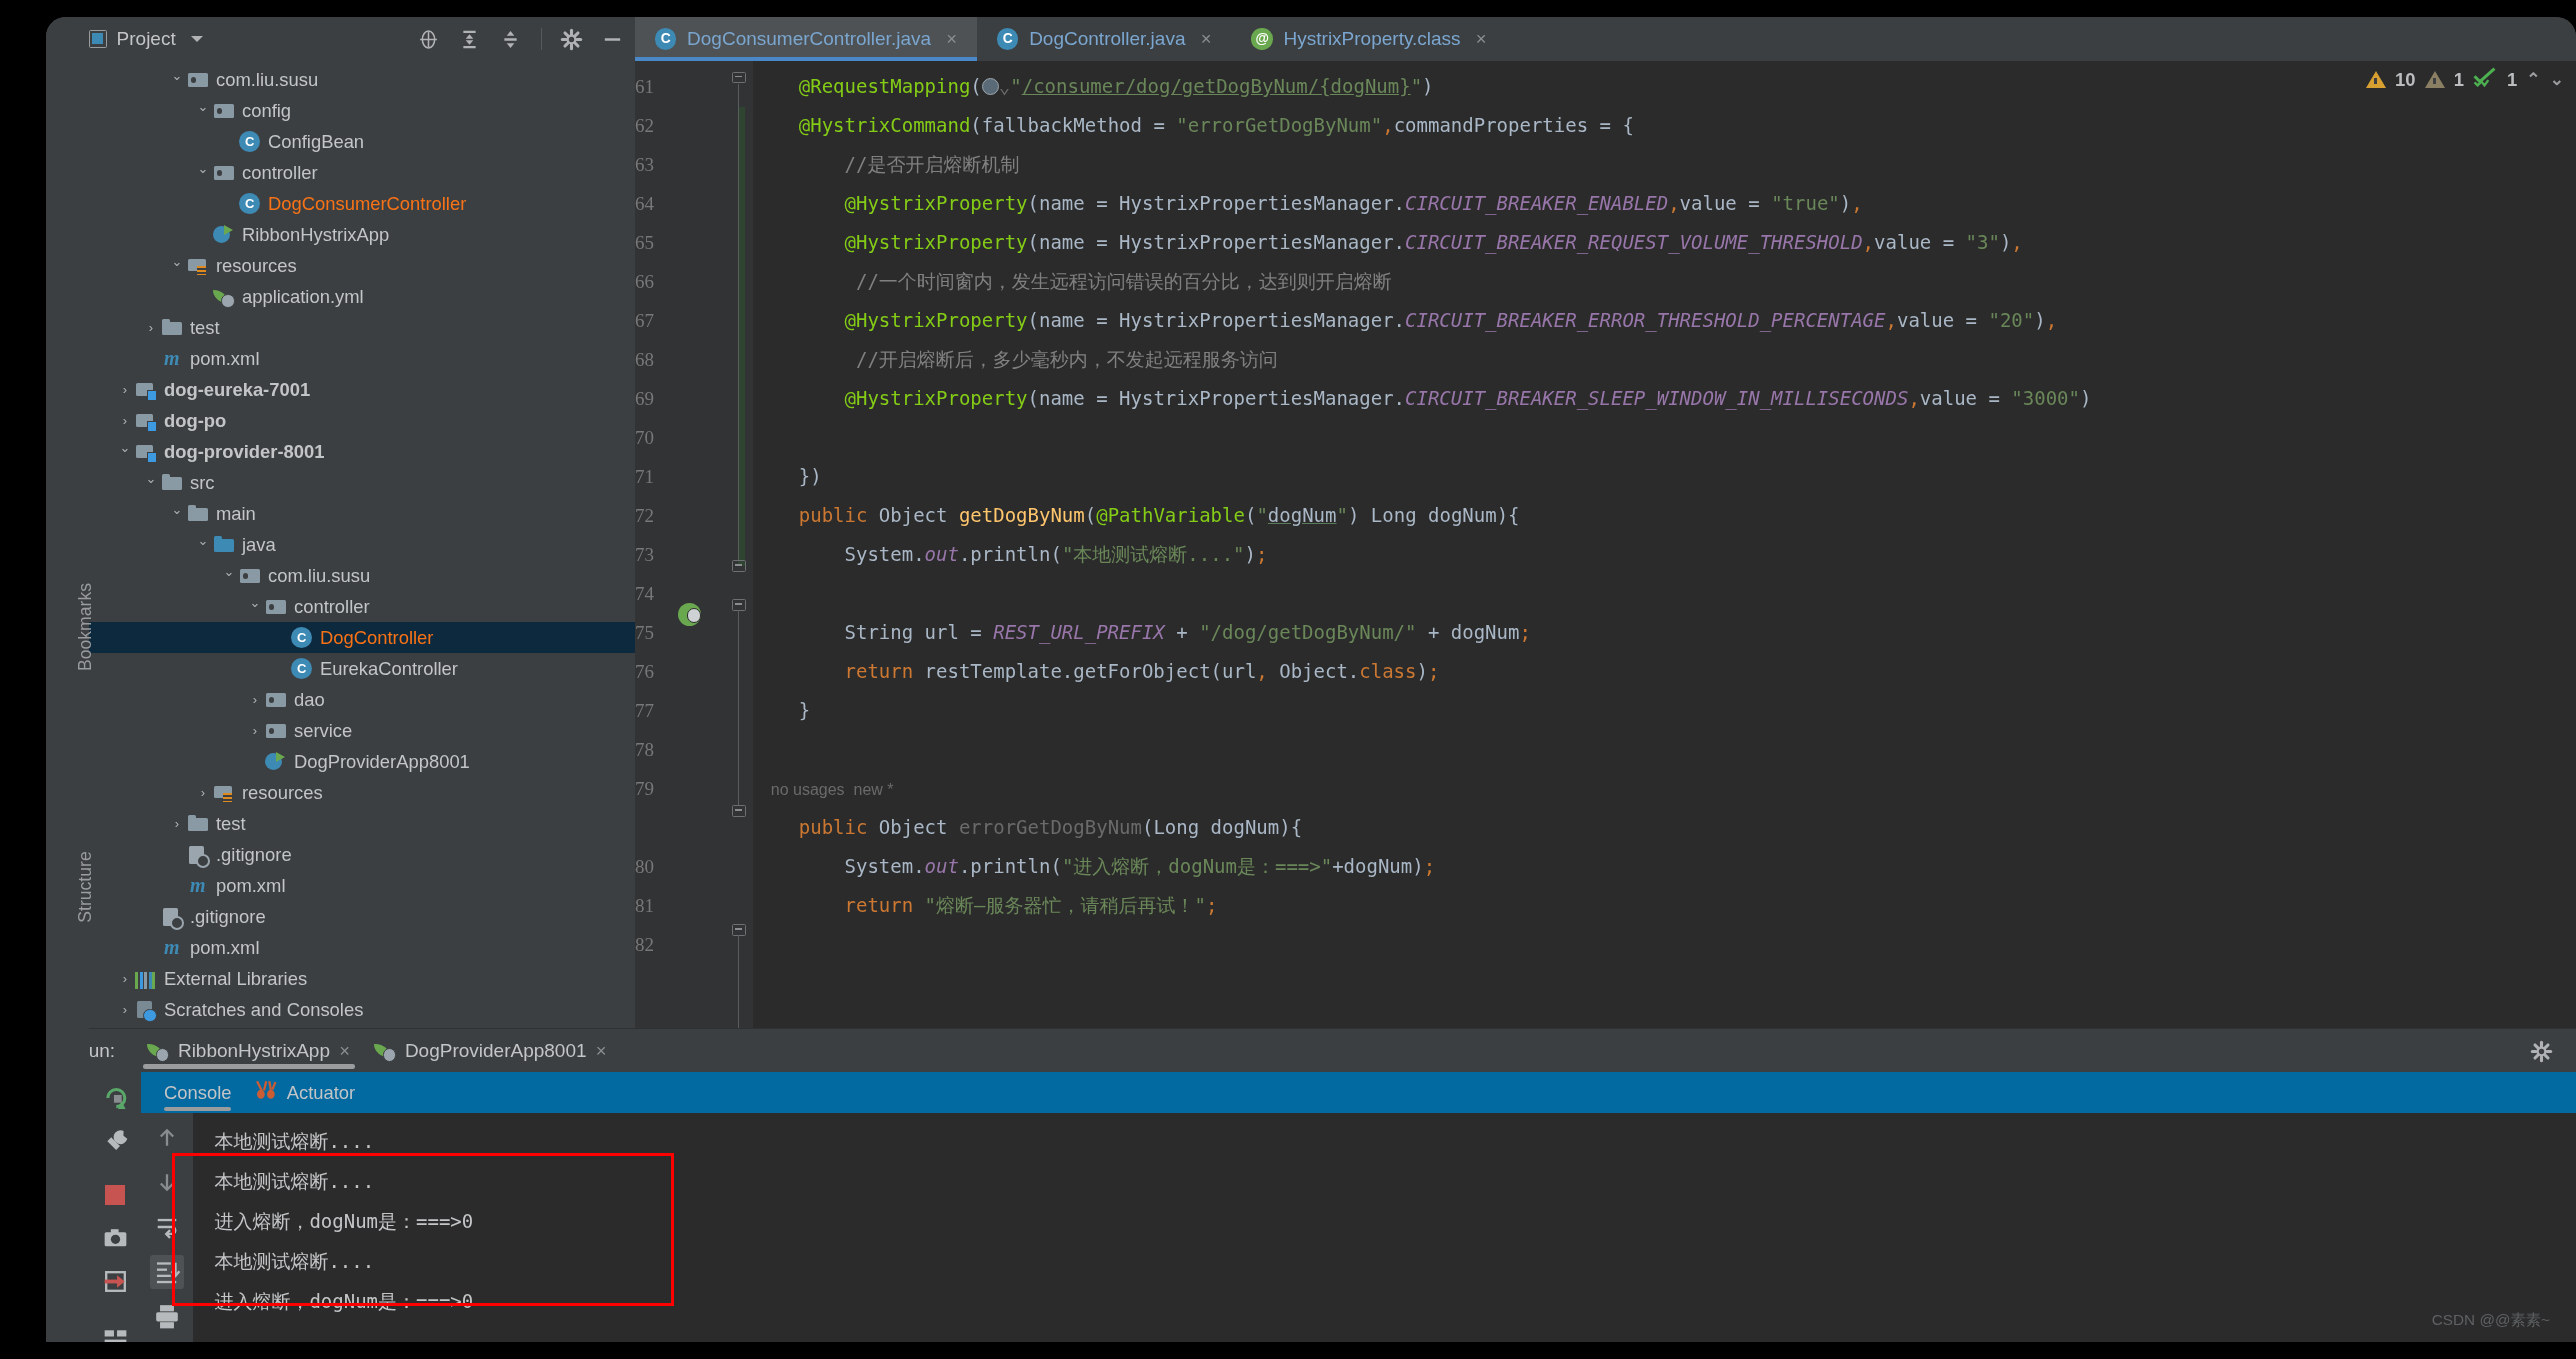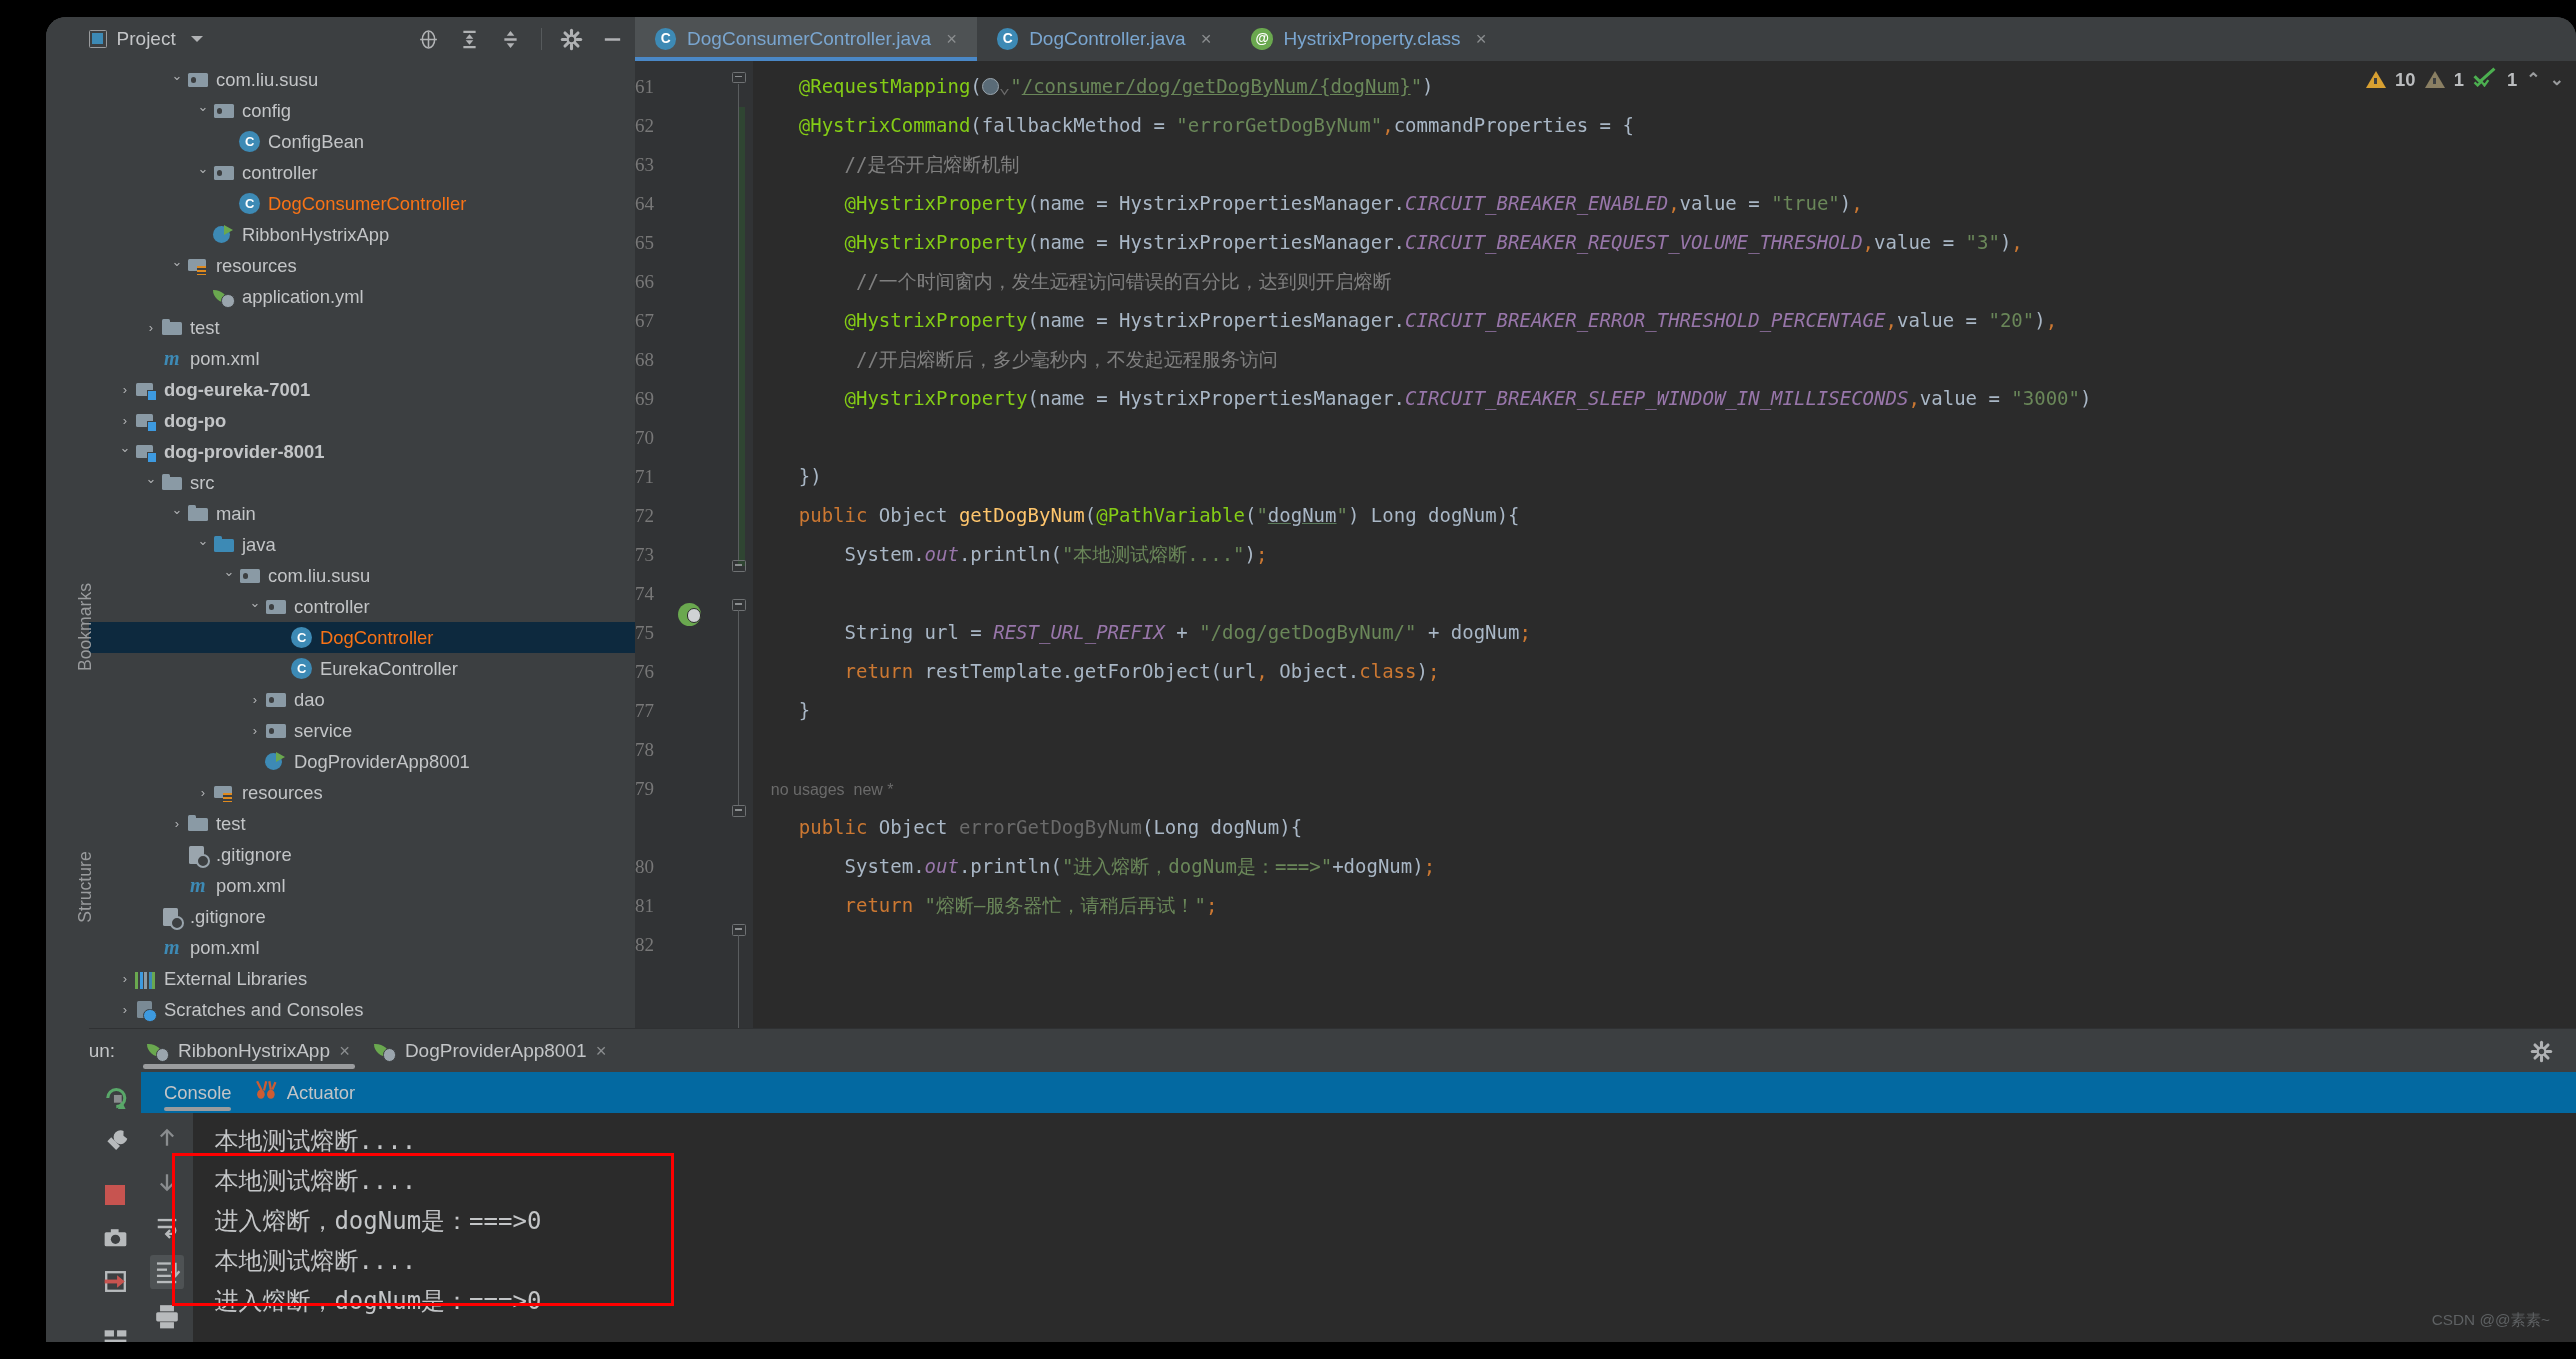--- a/index.html
+++ b/index.html
@@ -352,21 +352,21 @@
     display: flex; flex-direction: column; align-items: center;
     padding-top: 7.6px; gap: 10.7px;
   }
   .cbtn { width: 34px; height: 34px; position: relative; border-radius: 3.1px; }
   .cbtn.on { background: #4e5254; }
   .console-out {
     flex: 1; background: #2b2b2b; padding: 7.6px 0 0 21.4px;
     position: relative; min-width: 0;
   }
   .coline {
-    height: 40px; line-height: 40px; color: #c3c5c7; font-size: 24px;
+    height: 40px; line-height: 40px; color: #c3c5c7; font-size: 19px;
     font-family: "DejaVu Sans Mono", monospace; white-space: pre;
   }
   .redbox {
     position: absolute; left: -21.4px; top: 40px;
     width: 502px; height: 153px;
     border: 3.1px solid #ff0000; pointer-events: none;
   }
 
   .watermark {
     position: absolute; right: 26px; bottom: 10.7px;

